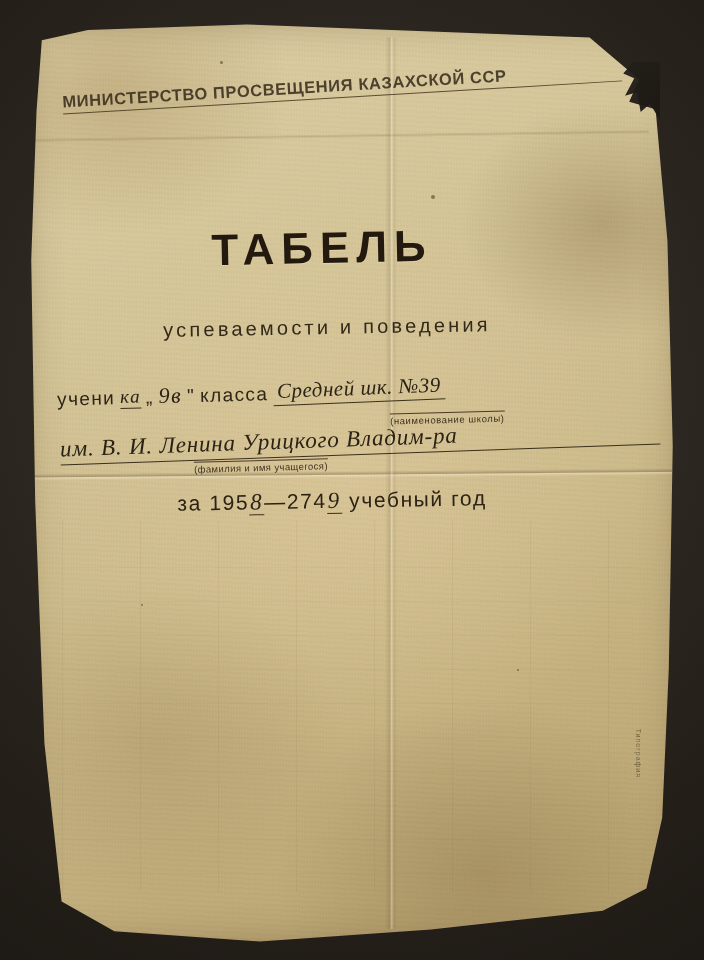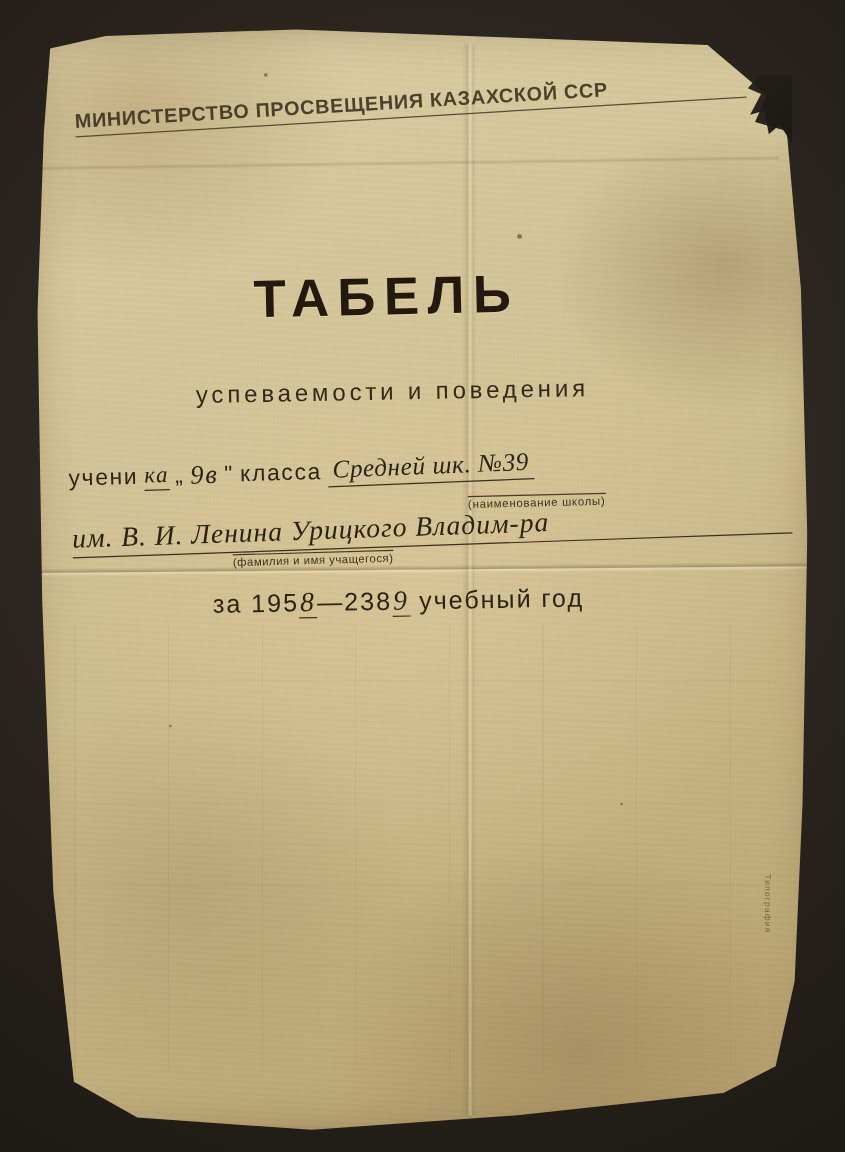--- a/index.html
+++ b/index.html
@@ -385,21 +385,21 @@
           <span class="school">Средней шк. №39</span>
         </div>
 
         <div class="cap-school">(наименование школы)</div>
 
         <div class="line2">им. В. И. Ленина  Урицкого Владим-ра</div>
 
         <div class="cap-name">(фамилия и имя учащегося)</div>
 
         <div class="yearline">
-          <span>за 195</span><span class="hw">8</span><span>—</span><span>238</span><span class="hw">9</span>
+          <span>за 195</span><span class="hw">8</span><span>—</span><span>274</span><span class="hw">9</span>
           <span>учебный год</span>
         </div>
 
         <div class="sidemark">Типография</div>
 
         <div class="speck" style="left:62%;top:19%;width:4px;height:4px;"></div>
         <div class="speck" style="left:30%;top:4.6%;width:3px;height:3px;"></div>
         <div class="speck" style="left:18%;top:63%;width:2px;height:2px;"></div>
         <div class="speck" style="left:75%;top:70%;width:2px;height:2px;"></div>
       </div>

